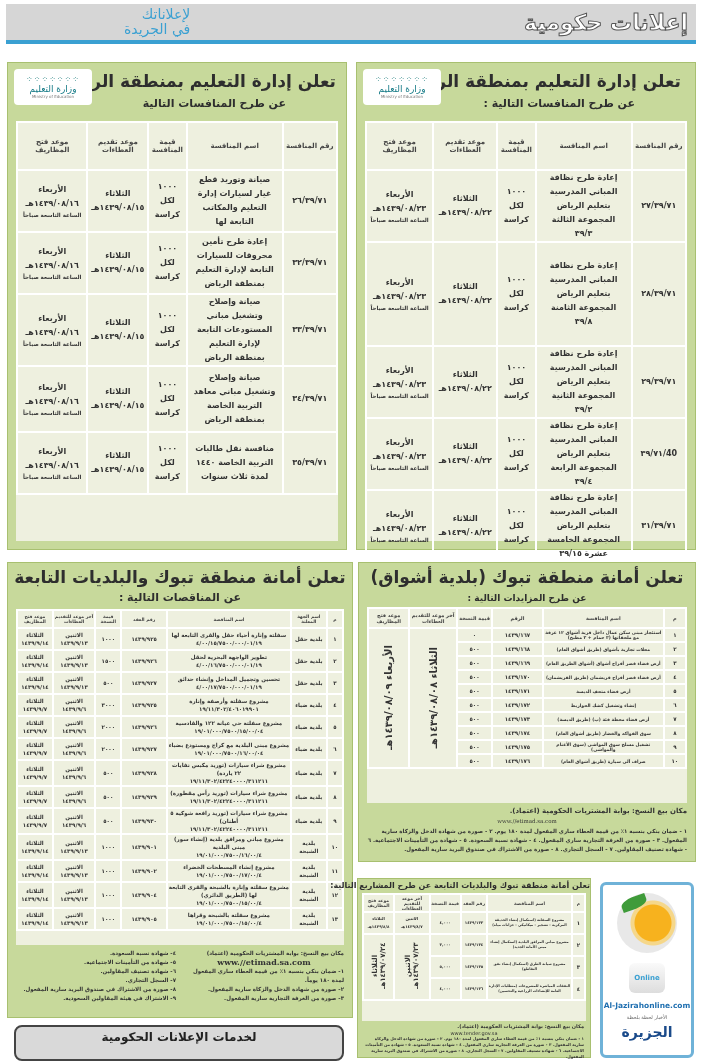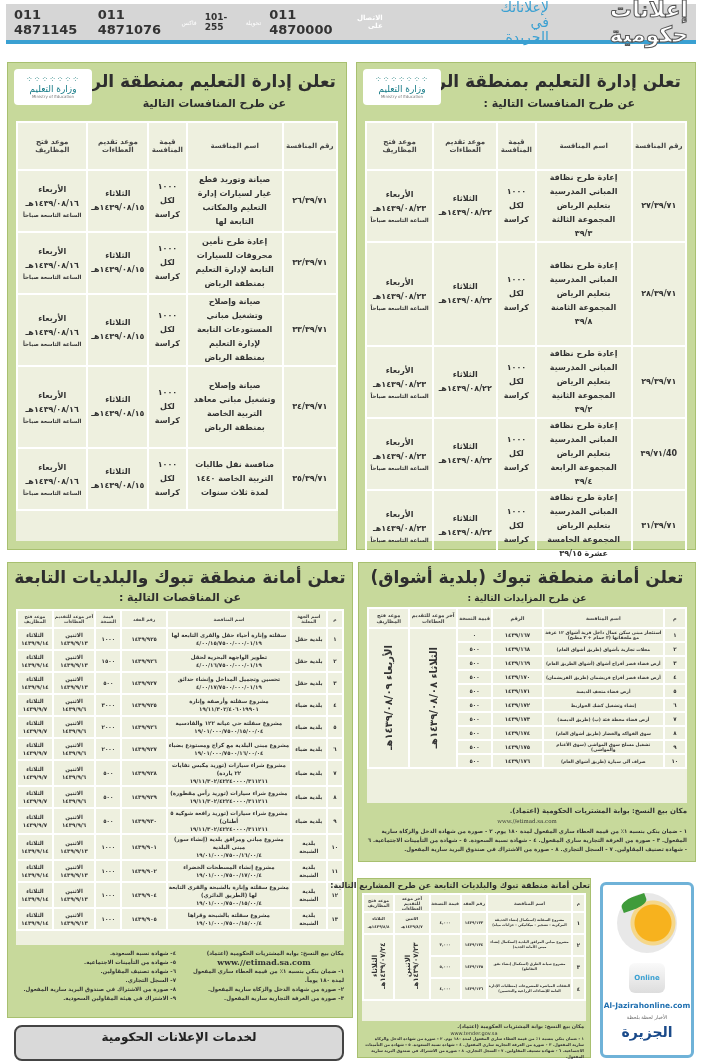--- a/index.html
+++ b/index.html
@@ -37,32 +37,20 @@
   .ad .leaf{position:absolute;left:4px;top:4px;width:26px;height:12px;background:#3f9b3a;border-radius:50% 0;transform:rotate(-20deg)}
   .ad .online-tile{width:36px;height:30px;margin:10px auto 0;border-radius:6px;background:linear-gradient(#fafafa,#ddd);font-size:7px;color:#3aa0d2;line-height:30px;font-weight:bold;direction:ltr}
   .ad .url{font-size:7.5px;color:#1f6fb0;font-weight:bold;margin-top:8px;direction:ltr}
   .ad .tag{font-size:5px;color:#666;margin-top:4px;direction:rtl}
   .ad .brand{font-size:14px;color:#1a4a8a;font-weight:bold;margin-top:4px;direction:rtl}
 </style>
 </head>
 <body>
 
 <div class="header">
-  <div class="hdr-phones">
-    <span>011 4871145</span>
-    <span>011 4871076</span>
-    <span class="hdr-small">فاكس</span>
-    <span style="font-size:9px">101-255</span>
-    <span class="hdr-small">تحويلة</span>
-    <span>011 4870000</span>
-    <span class="hdr-contact">
-      <span>الاتصال</span>
-      <span>على</span>
-    </span>
-  </div>
   <div class="hdr-promo">
     <div>لإعلاناتك</div>
     <div>في الجريدة</div>
   </div>
   <div class="hdr-title">إعلانات حكومية</div>
 </div>
 
 <div class="panel" style="left:356px;top:62px;width:340px;height:488px">
   <div class="p-title" style="right:14px;top:8px;font-size:17px">تعلن إدارة التعليم بمنطقة الرياض</div>
   <div class="p-title" style="right:60px;top:34px;font-size:11px">عن طرح المنافسات التالية :</div>
@@ -216,21 +204,21 @@
             <td>١٠٠٠ لكل كراسة</td>
             <td>الثلاثاء ١٤٣٩/٠٨/١٥هـ</td>
             <td>
               <span style="display:block">الأربعاء</span>
               <span style="display:block">١٤٣٩/٠٨/١٦هـ</span>
               <span class="small">الساعة التاسعة صباحاً</span>
             </td>
           </tr>
           <tr>
             <td>٣٤/٣٩/٧١</td>
-            <td style="padding: 12px 6px;">صيانة وإصلاح وتشغيل مباني معاهد التربية الخاصة بمنطقة الرياض</td>
+            <td style="padding: 4px 6px;">صيانة وإصلاح وتشغيل مباني معاهد التربية الخاصة بمنطقة الرياض</td>
             <td>١٠٠٠ لكل كراسة</td>
             <td>الثلاثاء ١٤٣٩/٠٨/١٥هـ</td>
             <td>
               <span style="display:block">الأربعاء</span>
               <span style="display:block">١٤٣٩/٠٨/١٦هـ</span>
               <span class="small">الساعة التاسعة صباحاً</span>
             </td>
           </tr>
           <tr>
             <td>٣٥/٣٩/٧١</td>

